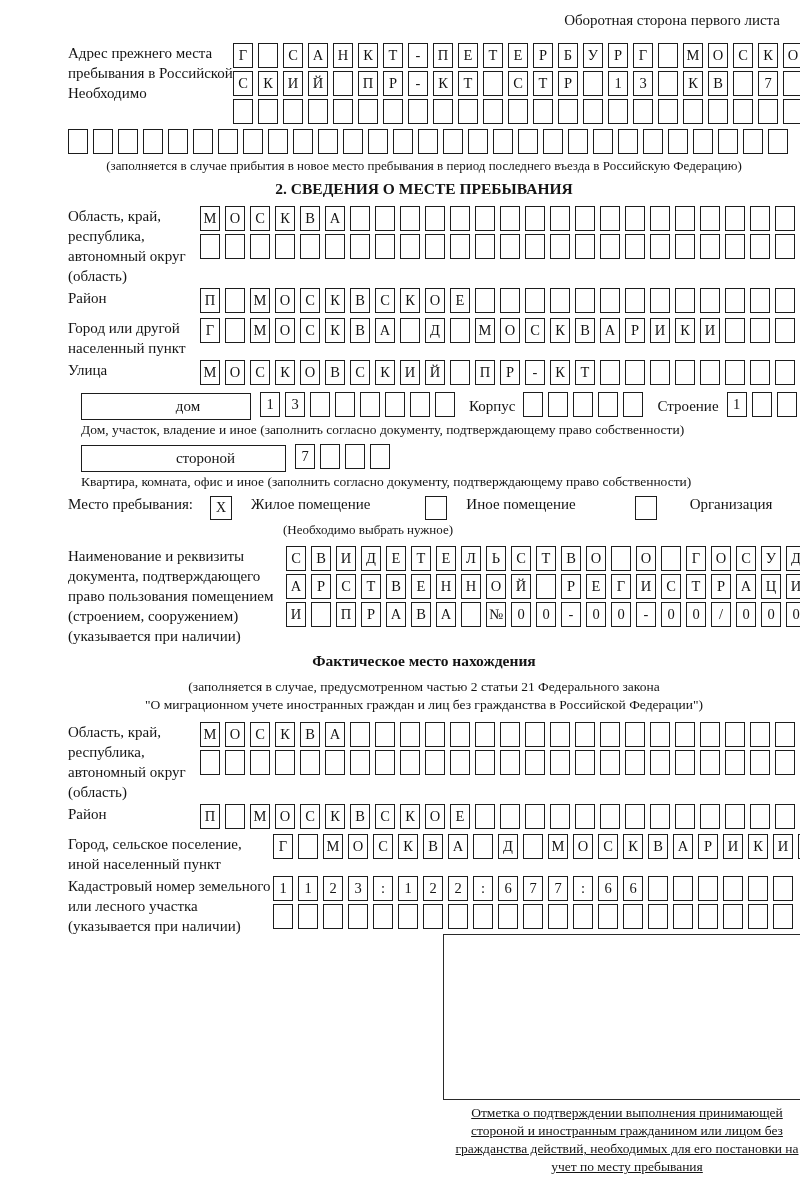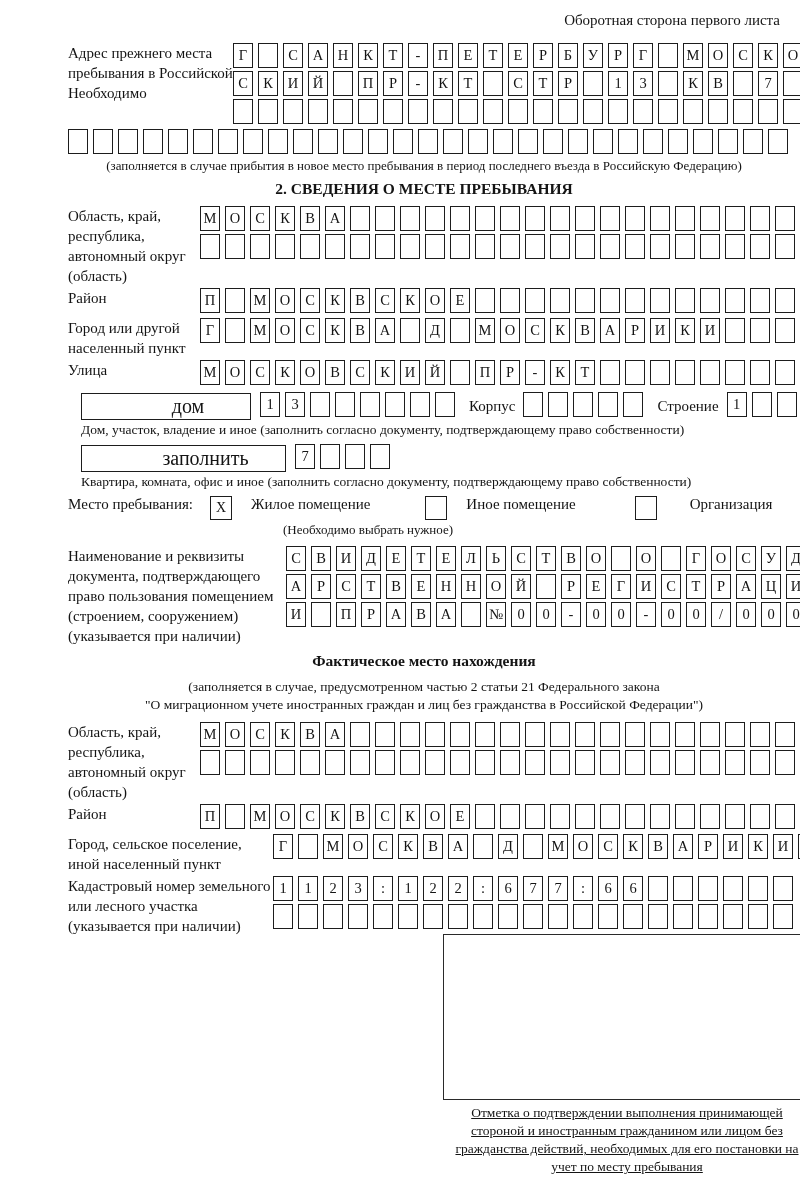--- a/index.html
+++ b/index.html
@@ -11,21 +11,21 @@
   .w165{width:165px;} .w132{width:132px;} .w218{width:218px;} .w205{width:205px;}
   .cellcol{flex:none;}
   .cells{display:flex;gap:5px;margin-bottom:3px;}
   .cell{flex:none;width:20px;height:25px;box-sizing:border-box;border:1.6px solid #1d1d1d;
         text-align:center;font-size:14.5px;line-height:22px;font-family:"Liberation Serif",serif;}
   .note{font-size:13px;line-height:17px;}
   .center{text-align:center;}
   .sect-title{text-align:center;font-weight:bold;font-size:15.5px;margin:6px 0 8px 0;}
   .houserow{display:flex;align-items:center;margin:4px 0 2px 13px;}
   .typebox{box-sizing:border-box;border:1.6px solid #1d1d1d;height:27px;line-height:24px;
-           text-align:center;font-size:20px;flex:none;margin-right:9px;padding-left:44px;}
+           text-align:center;font-size:15px;flex:none;margin-right:9px;padding-left:44px;}
   .tb170{width:170px;} .tb205{width:205px;}
   .inline-label{font-size:15px;margin:0 8px 0 14px;flex:none;}
   .subnote{font-size:13.5px;margin:1px 0 6px 13px;}
   .stayrow{display:flex;align-items:flex-start;font-size:15px;margin:6px 0 2px 0;gap:9px;}
   .checkbox{flex:none;width:22px;height:24px;box-sizing:border-box;border:1.6px solid #1d1d1d;
             text-align:center;font-size:14px;line-height:21px;margin:0 10px 0 8px;}
   .stay-note{font-size:13px;margin:1px 0 8px 215px;}
   .fact-note{font-size:13.5px;line-height:18px;text-align:center;margin-bottom:8px;}
   .stamp-wrap{margin-left:375px;margin-top:-4px;width:368px;text-decoration:underline;}
   .stamp-box{width:368px;height:166px;box-sizing:border-box;border:1.8px solid #2a2a2a;}
@@ -328,21 +328,21 @@
     <div class="cells">
         <span class="cell">1</span>
         <span class="cell"></span>
         <span class="cell"></span>
         <span class="cell"></span>
       </div>
   </div>
   <div class="subnote">Дом, участок, владение и иное (заполнить согласно документу, подтверждающему право собственности)</div>
 
   <div class="houserow">
-    <div class="typebox tb205">заполнить</div>
+    <div class="typebox tb205">стороной</div>
     <div class="cells">
         <span class="cell">7</span>
         <span class="cell"></span>
         <span class="cell"></span>
         <span class="cell"></span>
       </div>
   </div>
   <div class="subnote">Квартира, комната, офис и иное (заполнить согласно документу, подтверждающему право собственности)</div>
 
   <div class="stayrow">

